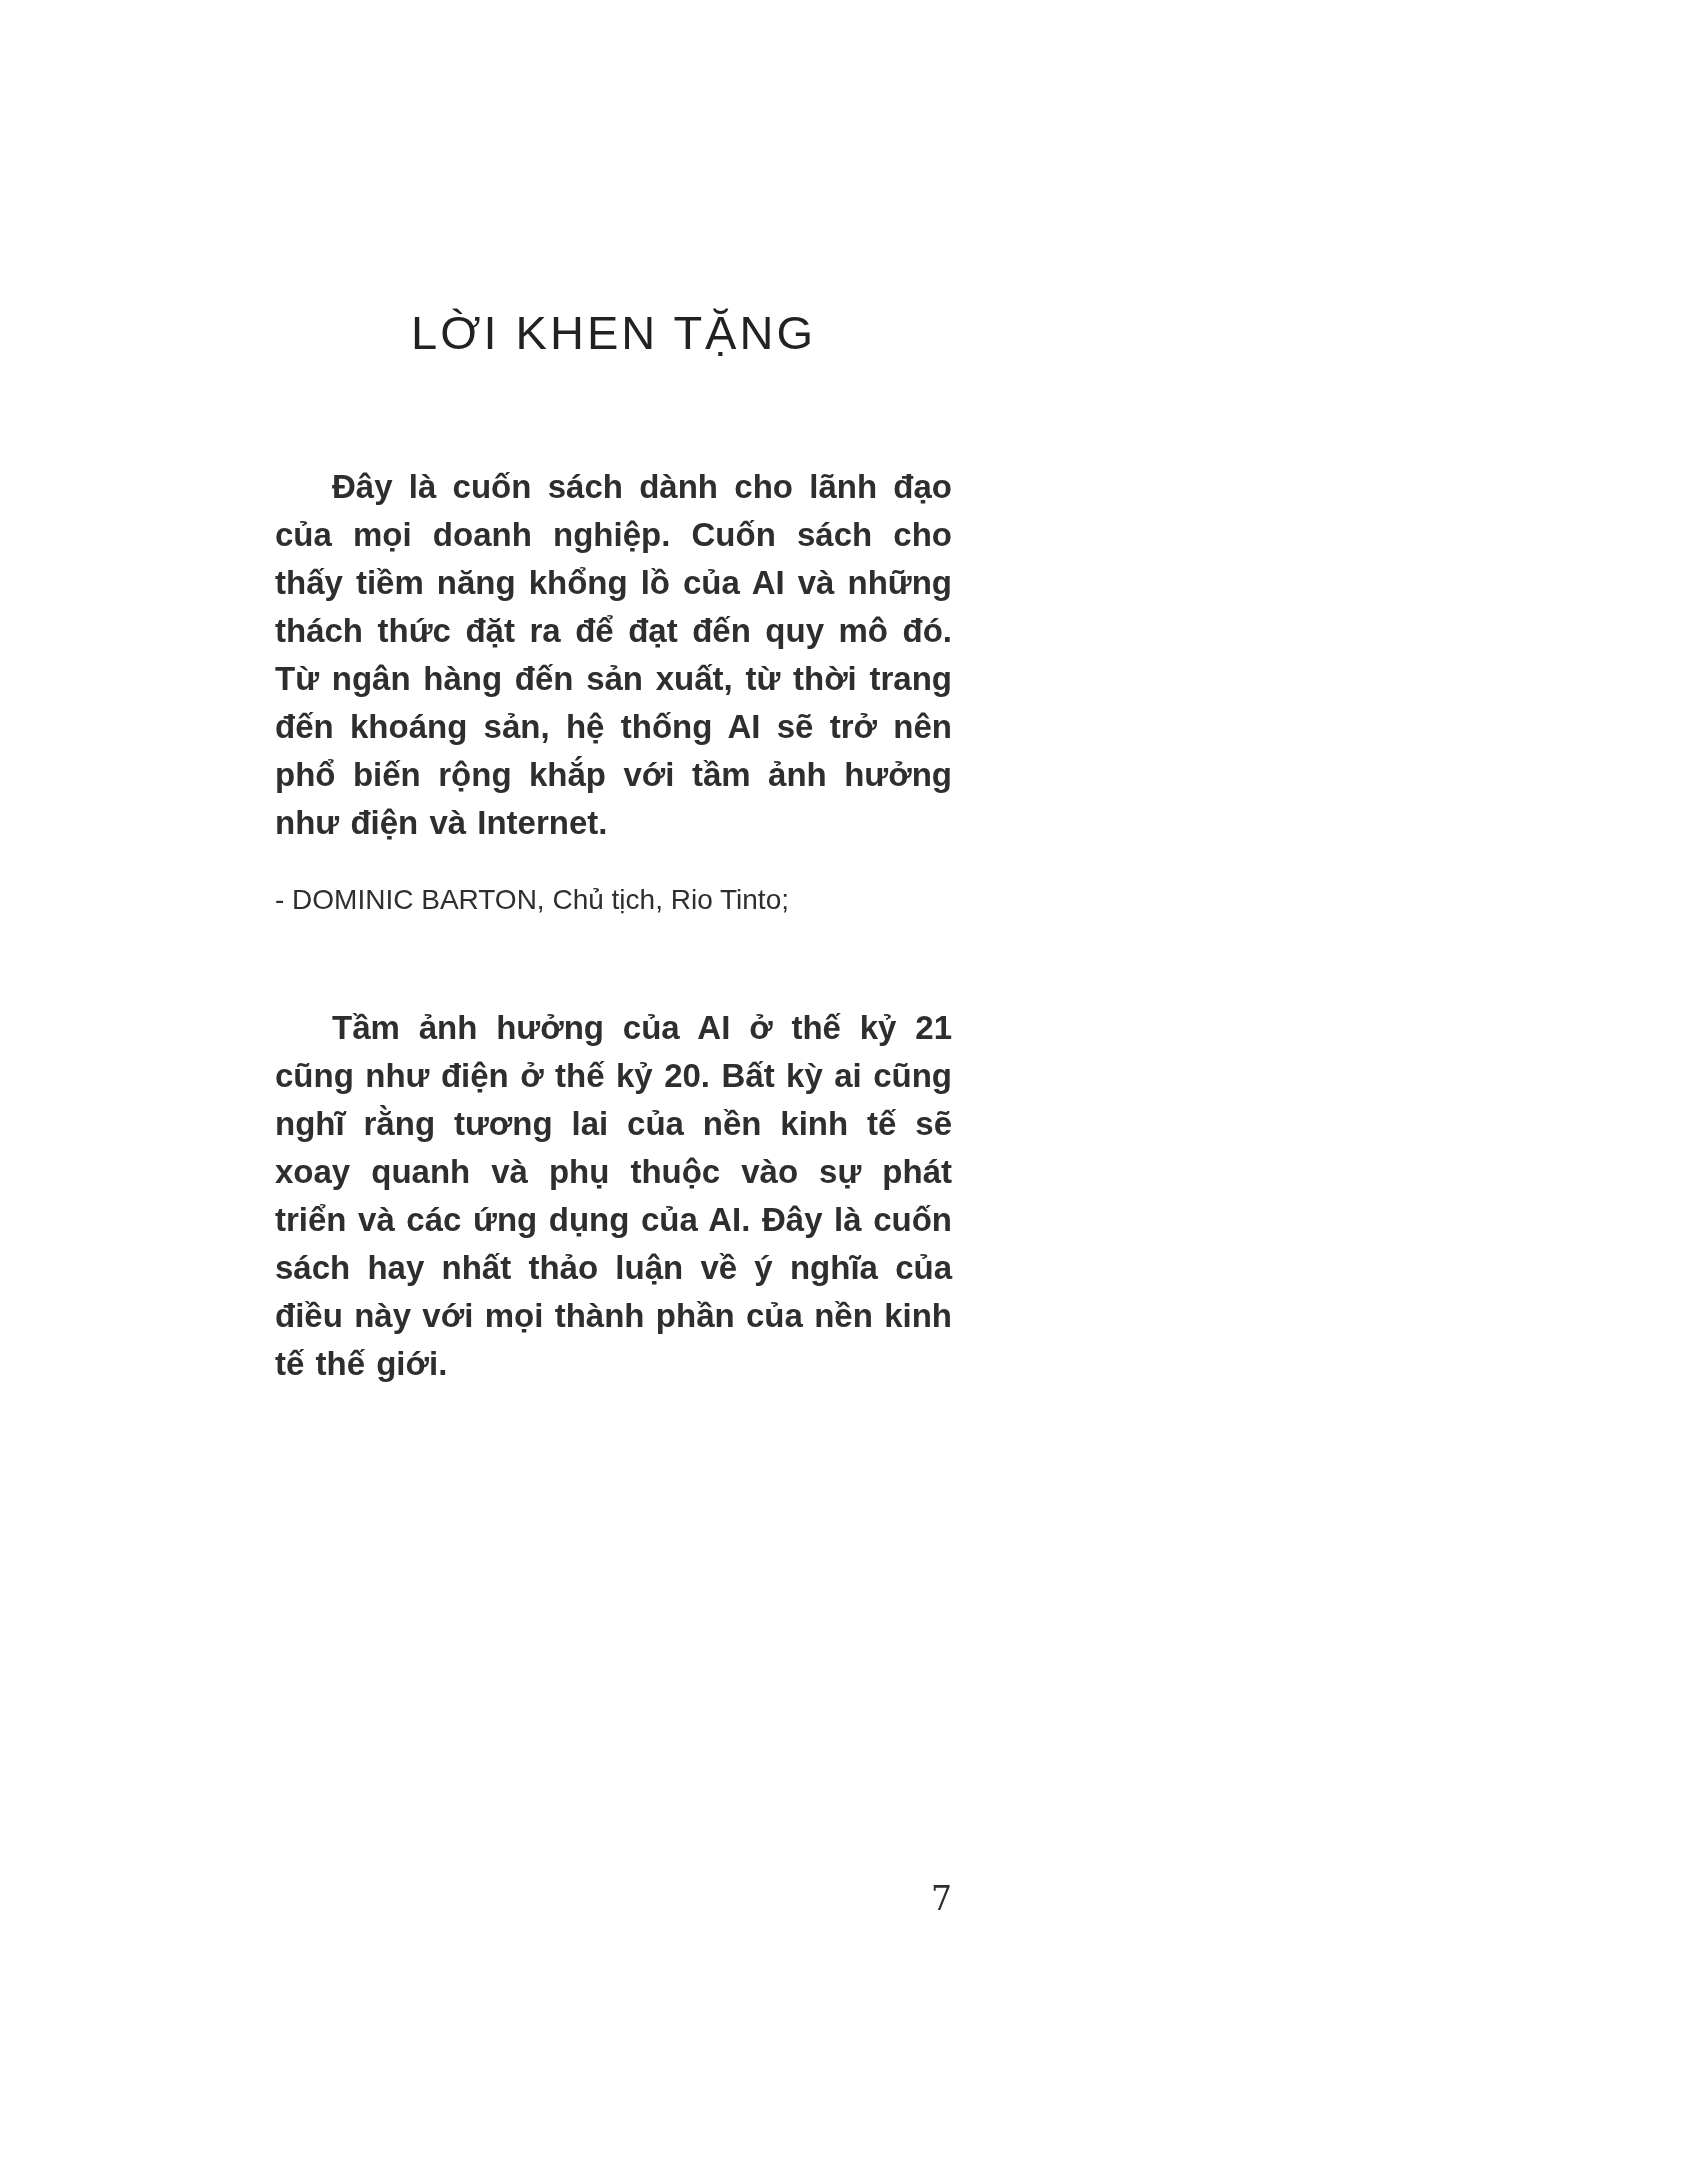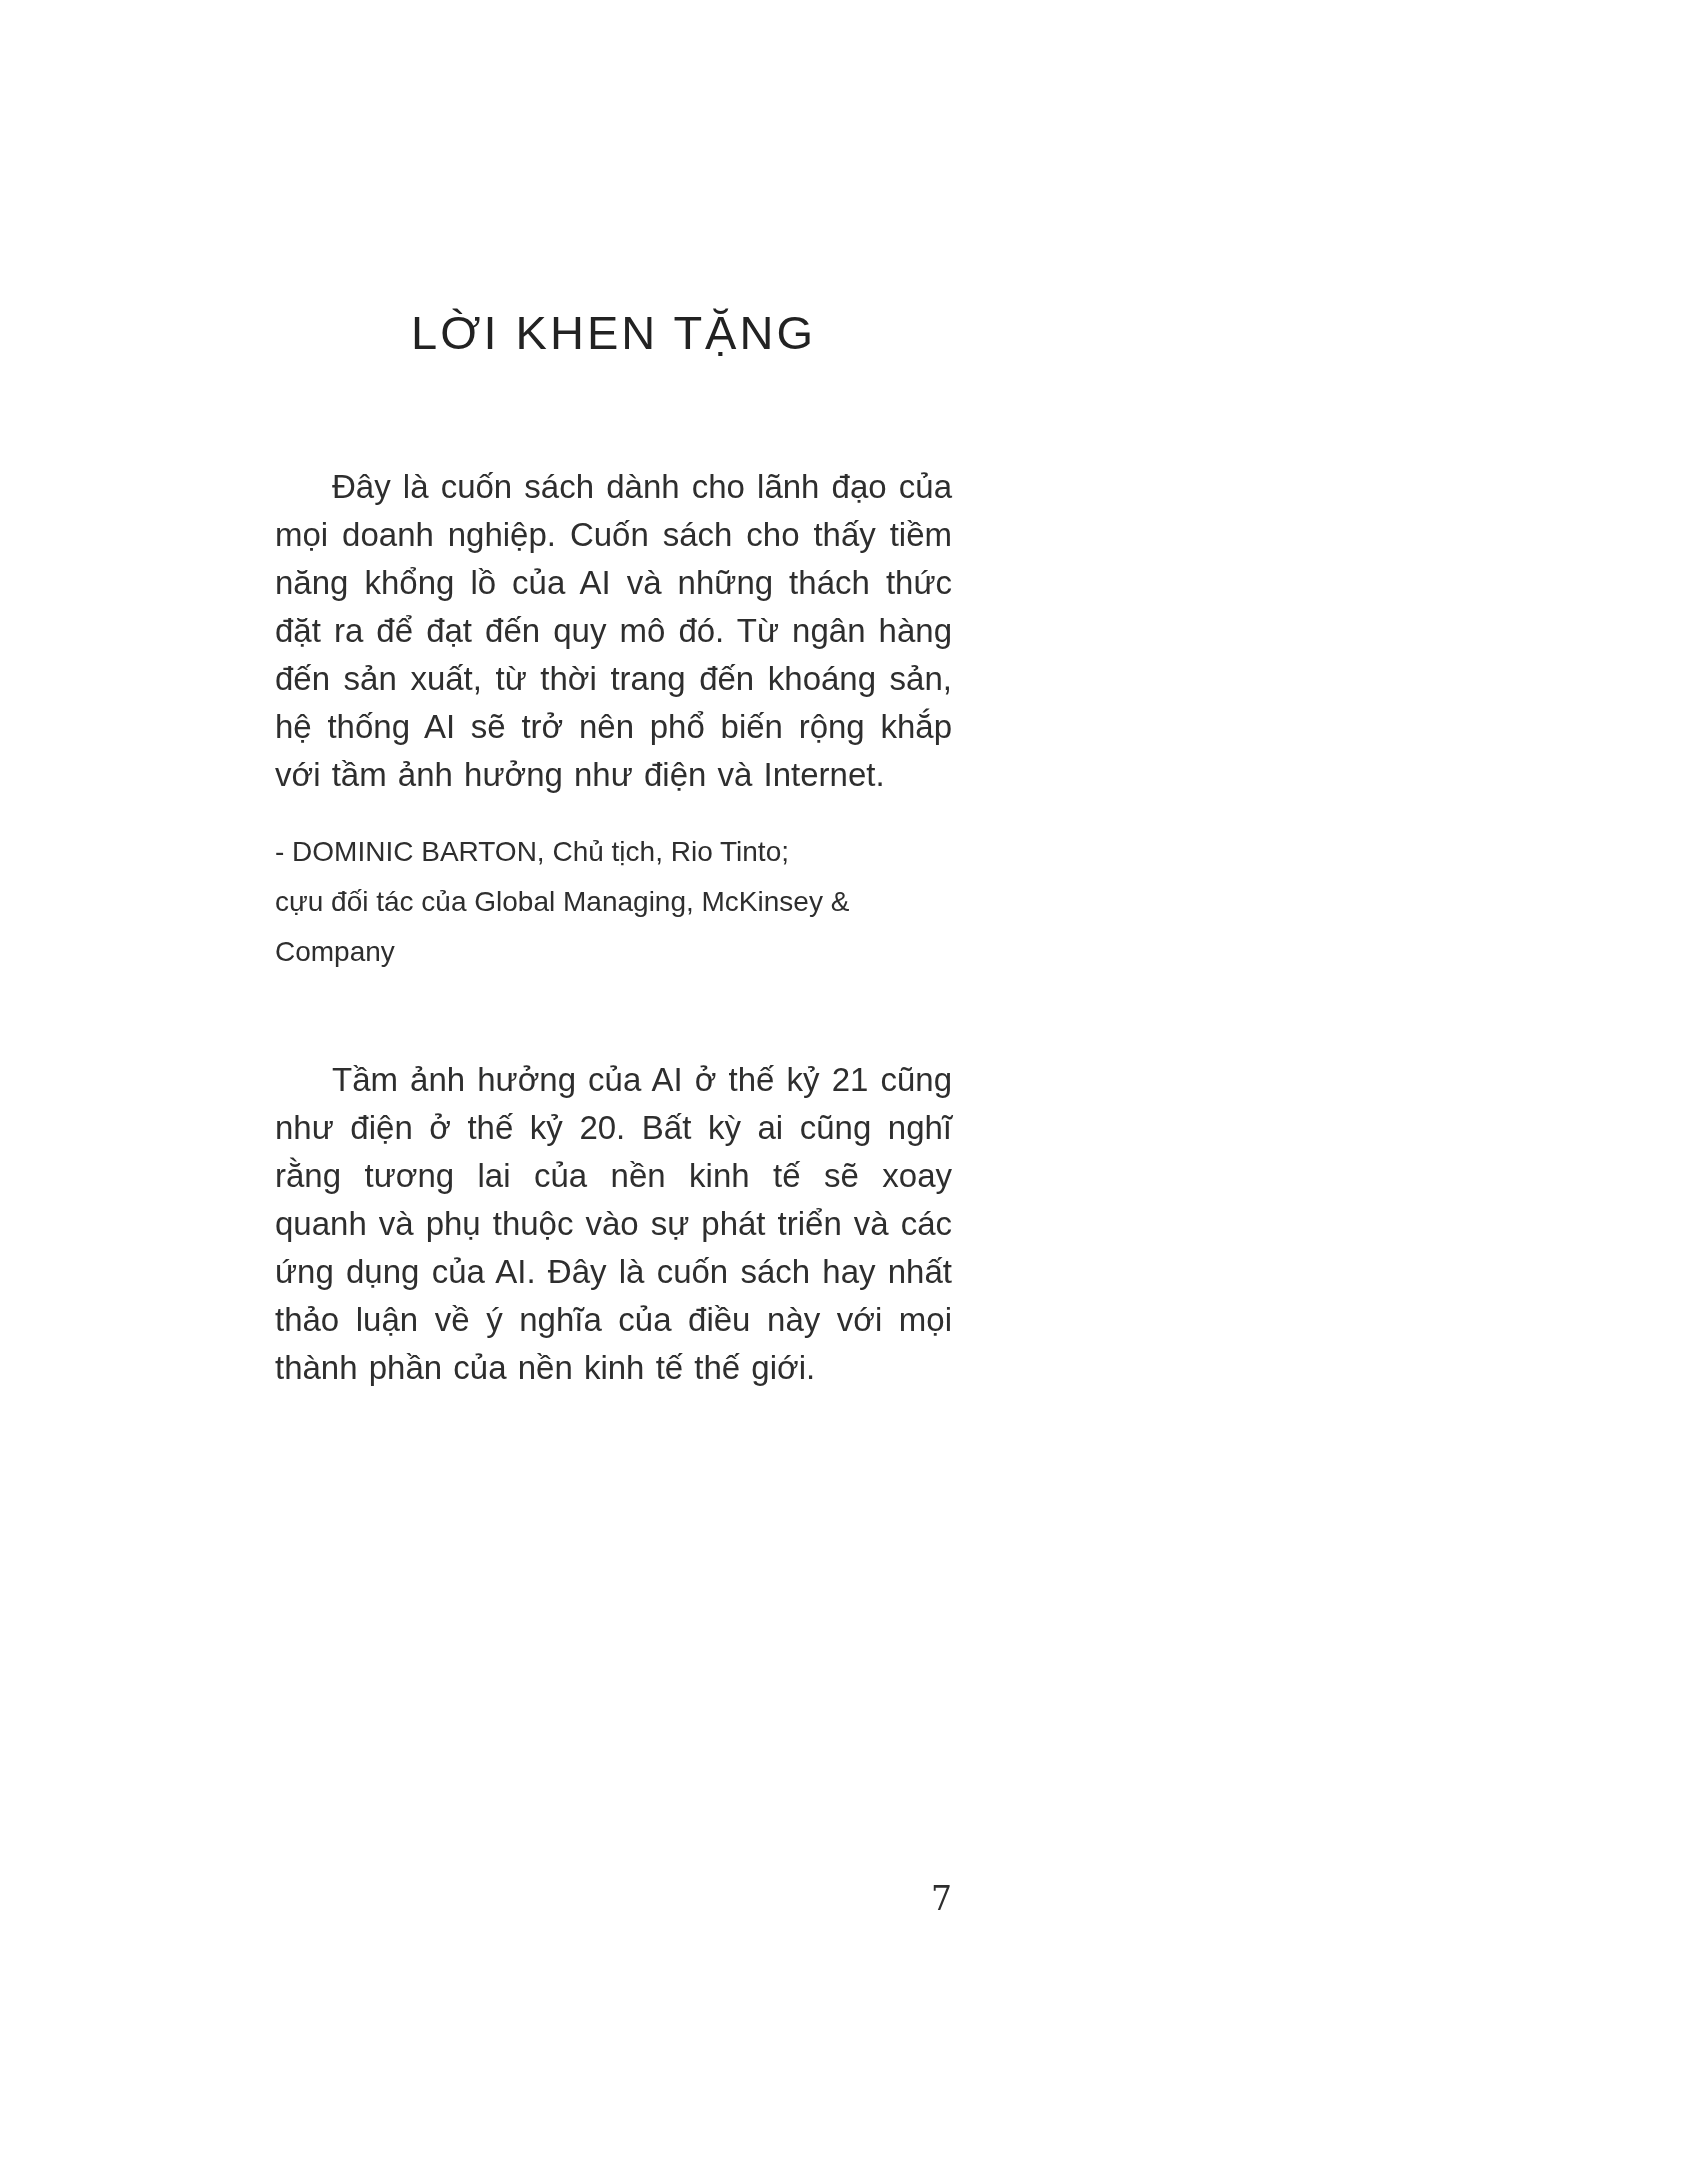--- a/index.html
+++ b/index.html
@@ -31,20 +31,21 @@
     color: #222222;
   }
   .quote-paragraph {
     margin: 0;
     font-size: 33px;
     line-height: 48px;
     text-align: justify;
     text-indent: 57px;
     color: #2e2e2e;
     word-spacing: 2px;
+    font-weight: bold;
   }
   .attribution {
     margin-top: 28px;
     font-size: 28px;
     line-height: 50px;
     text-align: left;
     color: #2e2e2e;
   }
   .attribution .attr-line {
     display: block;
@@ -68,21 +69,20 @@
 
 <div class="page">
   <div class="content">
 
     <h1 class="title">LỜI KHEN TẶNG</h1>
 
     <section class="quote-block">
       <p class="quote-paragraph">Đây là cuốn sách dành cho lãnh đạo của mọi doanh nghiệp. Cuốn sách cho thấy tiềm năng khổng lồ của AI và những thách thức đặt ra để đạt đến quy mô đó. Từ ngân hàng đến sản xuất, từ thời trang đến khoáng sản, hệ thống AI sẽ trở nên phổ biến rộng khắp với tầm ảnh hưởng như điện và Internet.</p>
       <div class="attribution">
         <span class="attr-line">- DOMINIC BARTON, Chủ tịch, Rio Tinto;</span>
-        <span class="attr-line">cựu đối tác của Global Managing, McKinsey &amp; Company</span>
       </div>
     </section>
 
     <section class="quote-block">
       <p class="quote-paragraph">Tầm ảnh hưởng của AI ở thế kỷ 21 cũng như điện ở thế kỷ 20. Bất kỳ ai cũng nghĩ rằng tương lai của nền kinh tế sẽ xoay quanh và phụ thuộc vào sự phát triển và các ứng dụng của AI. Đây là cuốn sách hay nhất thảo luận về ý nghĩa của điều này với mọi thành phần của nền kinh tế thế giới.</p>
     </section>
 
   </div>
 
   <div class="page-number">7</div>

